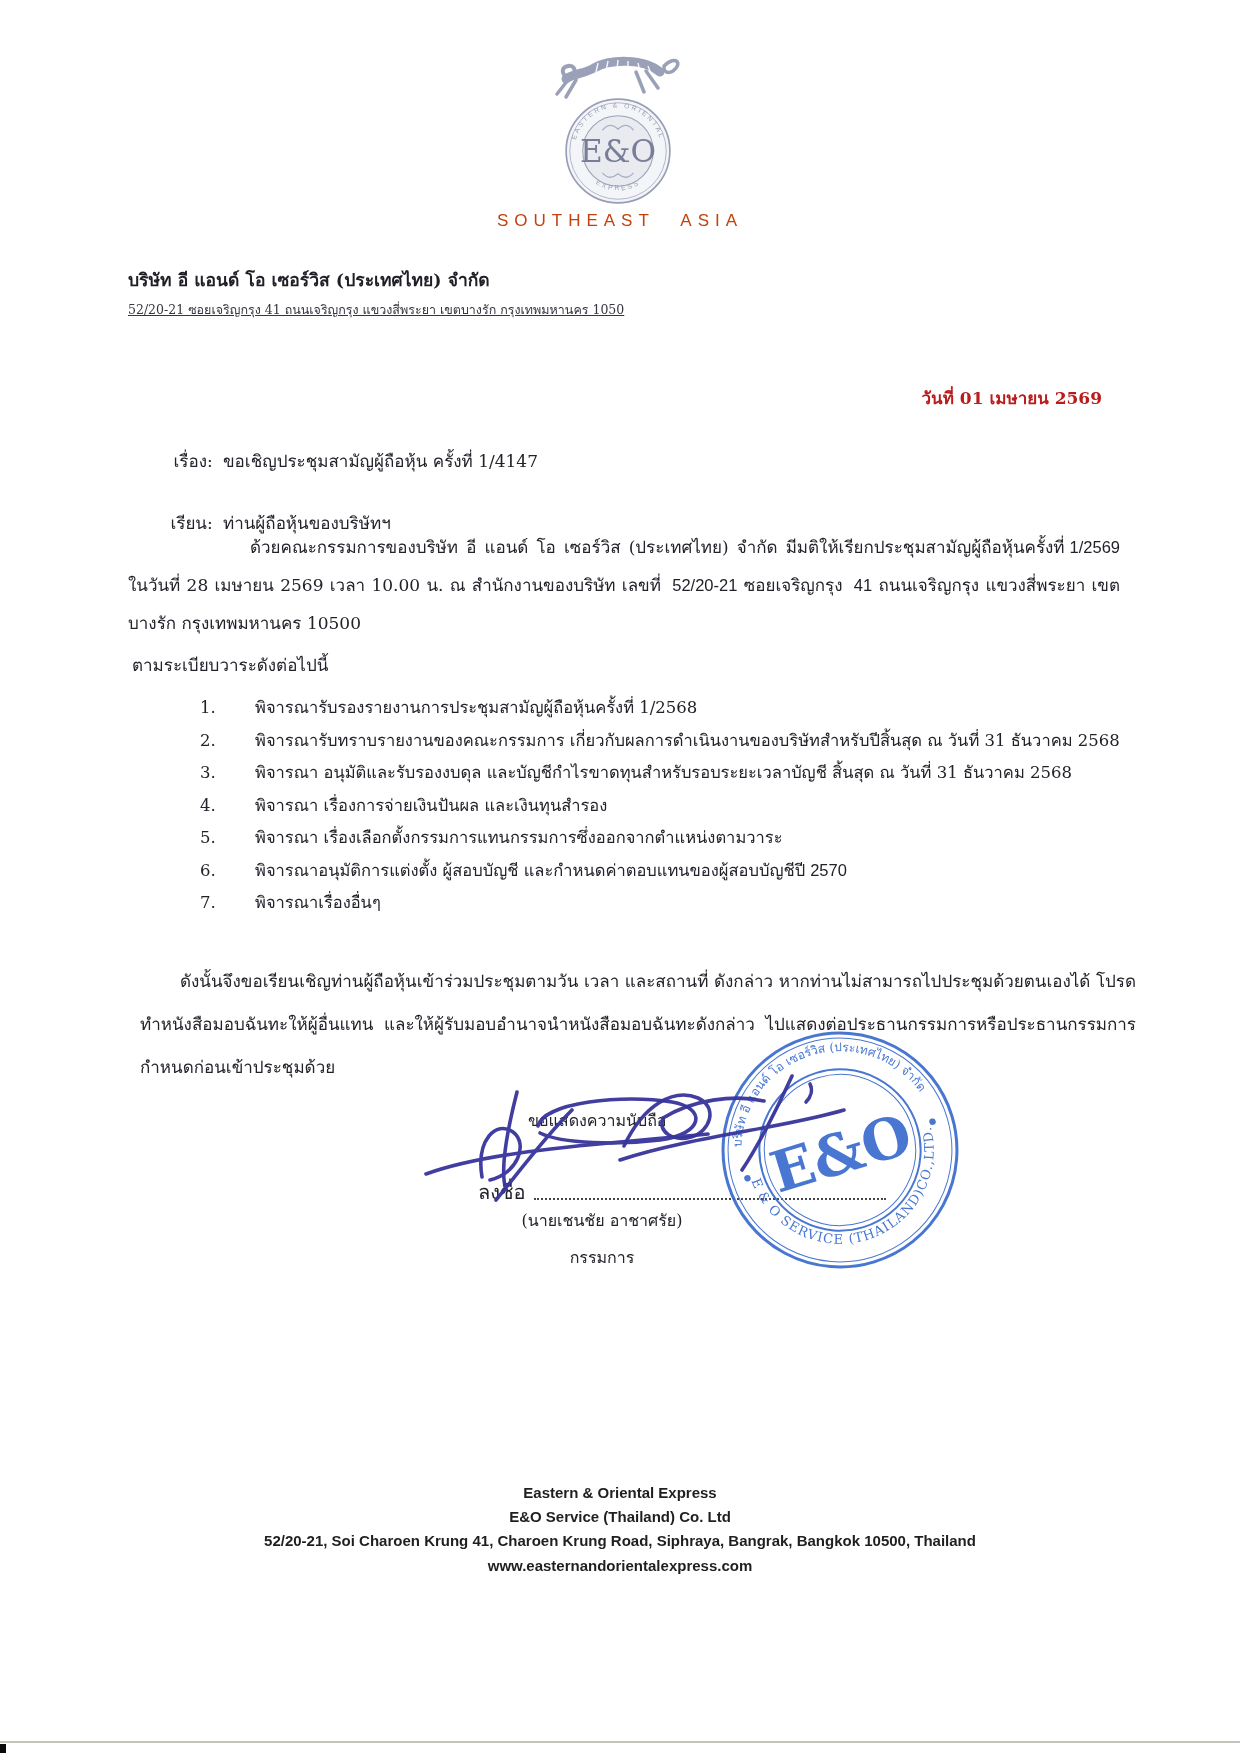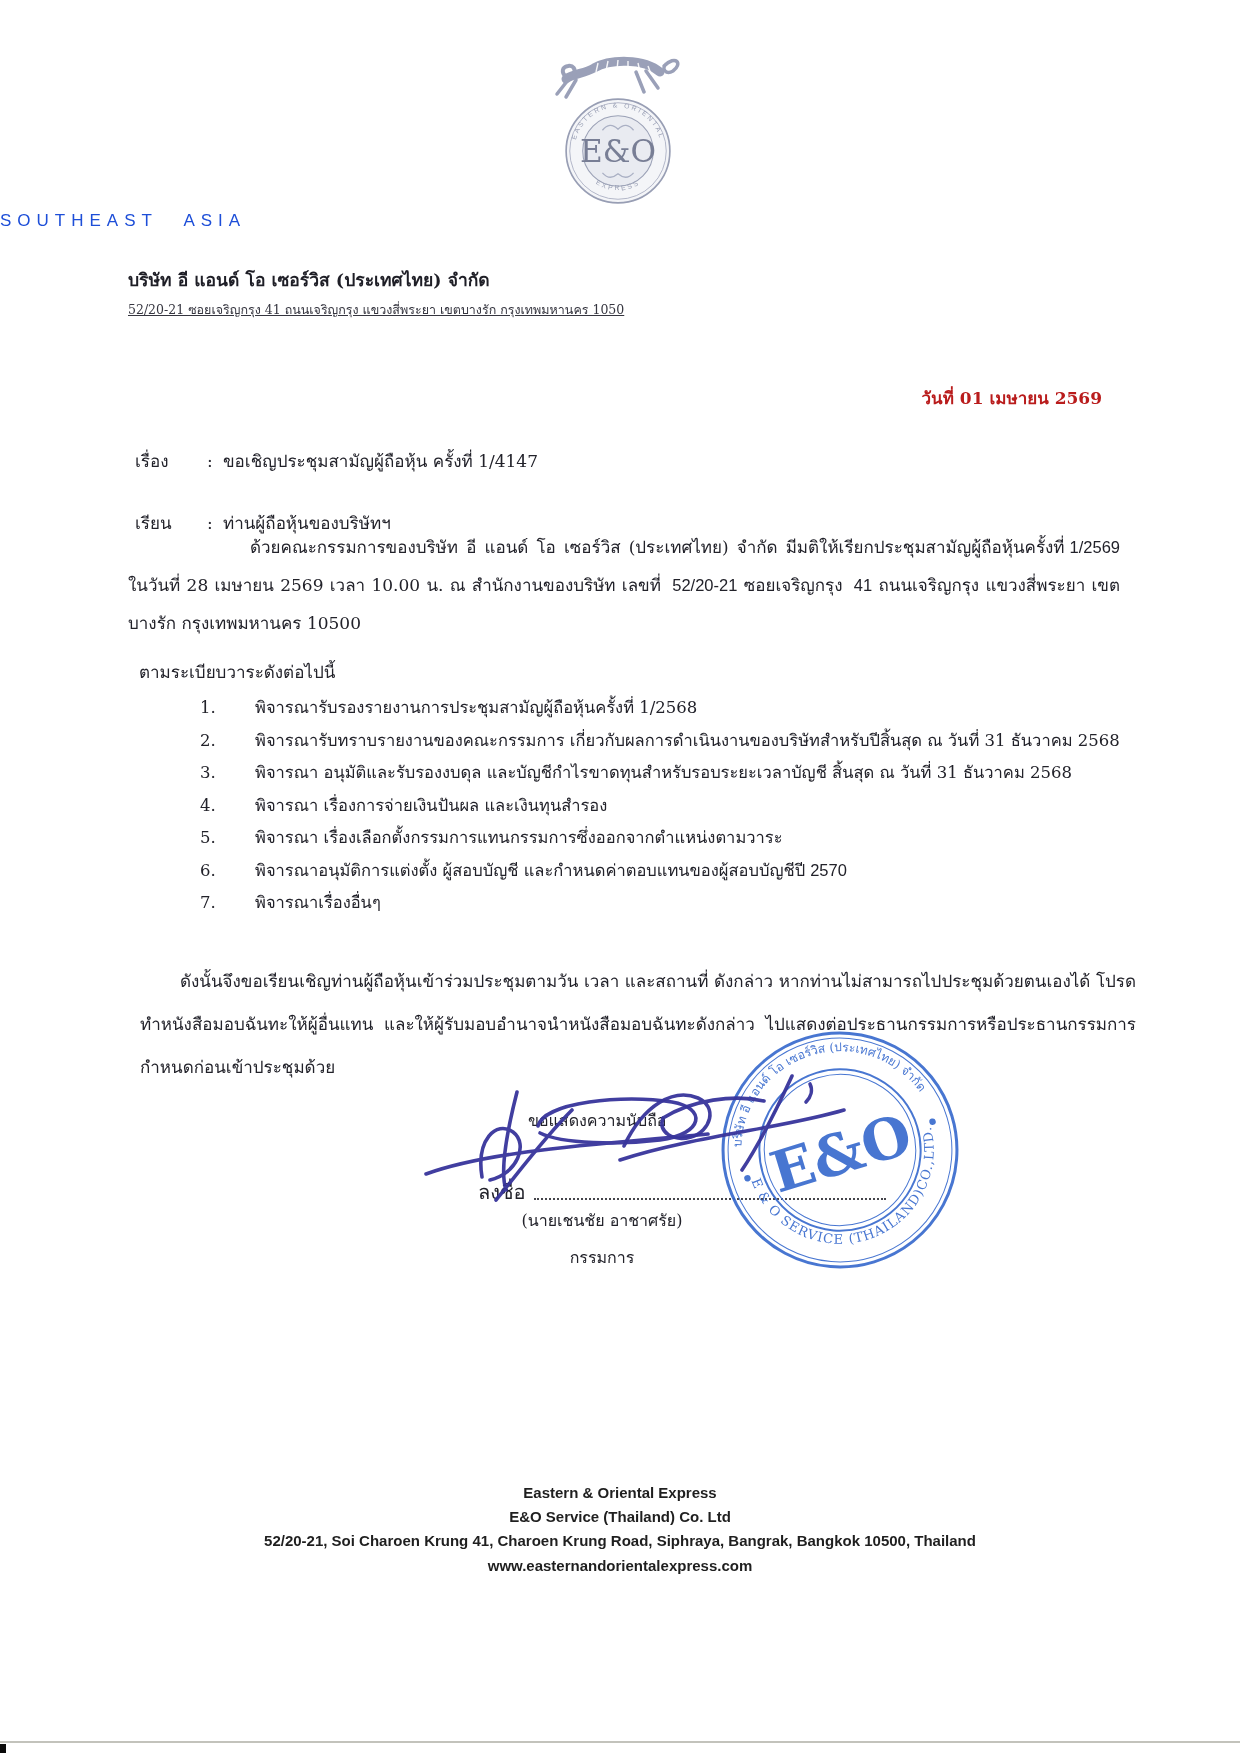--- a/index.html
+++ b/index.html
@@ -3,41 +3,41 @@
 <meta charset="utf-8">
 <style>
   html,body{margin:0;padding:0;background:#e8e8e8;}
   .page{position:relative;width:1240px;height:1753px;margin:0 auto;background:#ffffff;
         font-family:"DejaVu Serif","Liberation Serif",serif;color:#22222a;overflow:hidden;}
 
   
   .logo-wrap{position:absolute;left:0;top:0;width:100%;}
   .tiger{position:absolute;left:552px;top:48px;width:132px;height:62px;}
   .emblem{position:absolute;left:562px;top:96px;width:112px;height:110px;}
-  .tagline{position:absolute;left:0;top:211px;width:100%;text-align:left;
-           font-family:"Liberation Sans",sans-serif;font-size:17px;color:#1d4ed8;
+  .tagline{position:absolute;left:0;top:211px;width:100%;text-align:center;
+           font-family:"Liberation Sans",sans-serif;font-size:17px;color:#c2410c;
            letter-spacing:6px;word-spacing:16px;}
 
   
   .company-name{position:absolute;left:128px;top:266px;font-size:17.5px;font-weight:bold;color:#1e1e26;}
   .company-address{position:absolute;left:128px;top:300px;font-size:12.5px;color:#35353f;text-decoration:underline;}
   .date-line{position:absolute;left:850px;top:384px;width:252px;text-align:right;
              font-size:17px;font-weight:bold;color:#b91c1c;}
 
   
   .meta-row{position:absolute;left:135px;font-size:17px;color:#22222a;}
-  .meta-row .lab{display:inline-block;width:72px;}
+  .meta-row .lab{display:inline-block;width:72px;text-align:right;}
   .meta-row .col{display:inline-block;width:16px;}
   .row-subject{top:447px;}
   .row-to{top:485px;margin-top:24px;}
 
   
   .body-block{position:absolute;left:128px;top:528px;width:992px;font-size:17px;line-height:38px;}
   .body-p{margin:0;text-align:justify;text-indent:122px;}
-  .agenda-intro{margin:11px;}
+  .agenda-intro{margin:4px;}
   .sans-num{font-family:"Liberation Sans",sans-serif;font-size:16.5px;}
   .sans-num:not(:empty){margin-left:5px;}
 
   
   .agenda-list{position:absolute;left:200px;top:694px;width:1000px;font-size:16.5px;}
   .agenda-row{height:32.5px;white-space:nowrap;}
   .agenda-row .no{display:inline-block;width:55px;}
 
   
   .closing{position:absolute;left:128px;top:948px;width:996px;margin:12px;

